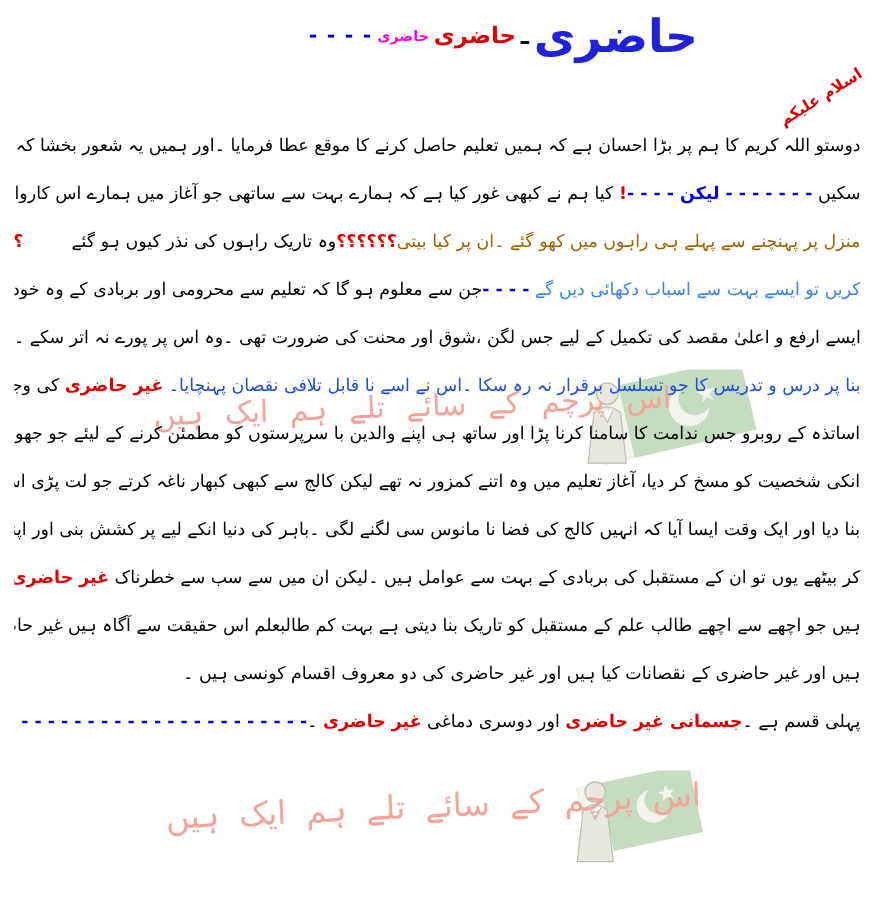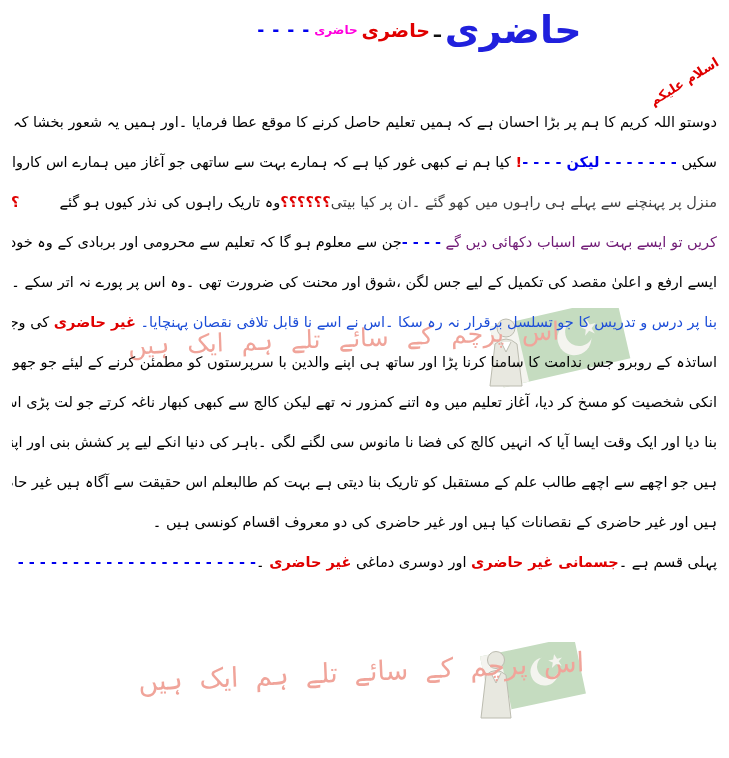--- a/index.html
+++ b/index.html
@@ -121,25 +121,26 @@
         <path d="M19 76 L24 33 Q34 24 44 33 L49 76 Z"></path>
         <path d="M29 31 L34 41 L39 31" fill="#ffffff"></path>
       </g>
     </svg>
   </div>
   <div class="wm wm-text wm-text-bottom">اس پرچم کے سائے تلے ہم ایک ہیں</div>
 
   <main class="body-text" id="body-lines">
       <div class="line"><span class="seg" style="color: rgb(0, 0, 0);">دوستو اللہ کریم کا ہم پر بڑا احسان ہے کہ ہمیں تعلیم حاصل کرنے کا موقع عطا فرمایا ۔اور ہمیں یہ شعور بخشا کہ ہم نیک اور بد میں تمیز کر</span></div>
       <div class="line"><span class="seg" style="color: rgb(0, 0, 0);">سکیں </span><span class="seg" style="color: rgb(0, 0, 238); font-weight: bold;">- - - - - - - لیکن - - - -</span><span class="seg" style="color: rgb(224, 0, 0); font-weight: bold;">!</span><span class="seg" style="color: rgb(0, 0, 0);"> کیا ہم نے کبھی غور کیا ہے کہ ہمارے بہت سے ساتھی جو آغاز میں ہمارے اس کارواں کا حصہ تھے ،مگر</span></div>
-      <div class="line"><span class="seg" style="color: #404040;">منزل پر پہنچنے سے پہلے ہی راہوں میں کھو گئے ۔ان پر کیا بیتی</span><span class="seg" style="color: rgb(224, 0, 0); font-weight: bold;">؟؟؟؟؟؟</span><span class="seg" style="color: rgb(0, 0, 0); margin-left: 40px;">وہ تاریک راہوں کی نذر کیوں ہو گئے</span><span class="seg" style="color: rgb(224, 0, 0); font-weight: bold;">؟؟؟</span></div>
-      <div class="line"><span class="seg" style="color: #701a75;">کریں تو ایسے بہت سے اسباب دکھائی دیں گے </span><span class="seg" style="color: rgb(0, 0, 238); font-weight: bold;">- - - -</span><span class="seg" style="color: rgb(0, 0, 0);">جن سے معلوم ہو گا کہ تعلیم سے محرومی اور بربادی کے وہ خود ذمہ دار ہیں ۔تعلیم</span></div>
+      <div class="line"><span class="seg" style="color: #a16207;">منزل پر پہنچنے سے پہلے ہی راہوں میں کھو گئے ۔ان پر کیا بیتی</span><span class="seg" style="color: rgb(224, 0, 0); font-weight: bold;">؟؟؟؟؟؟</span><span class="seg" style="color: rgb(0, 0, 0); margin-left: 40px;">وہ تاریک راہوں کی نذر کیوں ہو گئے</span><span class="seg" style="color: rgb(224, 0, 0); font-weight: bold;">؟؟؟</span></div>
+      <div class="line"><span class="seg" style="color: #3b82f6;">کریں تو ایسے بہت سے اسباب دکھائی دیں گے </span><span class="seg" style="color: rgb(0, 0, 238); font-weight: bold;">- - - -</span><span class="seg" style="color: rgb(0, 0, 0);">جن سے معلوم ہو گا کہ تعلیم سے محرومی اور بربادی کے وہ خود ذمہ دار ہیں ۔تعلیم</span></div>
       <div class="line"><span class="seg" style="color: rgb(0, 0, 0);">ایسے ارفع و اعلیٰ مقصد کی تکمیل کے لیے جس لگن ،شوق اور محنت کی ضرورت تھی ۔وہ اس پر پورے نہ اتر سکے ۔ان کے کالج سے </span></div>
       <div class="line"><span class="seg" style="color: #1d4ed8;">بنا پر درس و تدریس کا جو تسلسل برقرار نہ رہ سکا ۔اس نے اسے نا قابل تلافی نقصان پہنچایا۔ </span><span class="seg" style="color: rgb(224, 0, 0); font-weight: bold;">غیر حاضری</span><span class="seg" style="color: rgb(0, 0, 0);"> کی وجہ سے انہیں اپنے دوستوں اور</span></div>
       <div class="line"><span class="seg" style="color: rgb(0, 0, 0);">اساتذہ کے روبرو جس ندامت کا سامنا کرنا پڑا اور ساتھ ہی اپنے والدین با سرپرستوں کو مطمئن کرنے کے لیئے جو جھوٹ بولنا پڑا اس نے</span></div>
       <div class="line"><span class="seg" style="color: rgb(0, 0, 0);">انکی شخصیت کو مسخ کر دیا، آغاز تعلیم میں وہ اتنے کمزور نہ تھے لیکن کالج سے کبھی کبھار ناغہ کرتے جو لت پڑی اس نے انہیں غیر حاضری کا عادی</span></div>
       <div class="line"><span class="seg" style="color: rgb(0, 0, 0);">بنا دیا اور ایک وقت ایسا آیا کہ انہیں کالج کی فضا نا مانوس سی لگنے لگی ۔باہر کی دنیا انکے لیے پر کشش بنی اور اپنے ہی ہاتھوں اپنا مستقبل خراب</span></div>
+      <div class="line"><span class="seg" style="color: rgb(0, 0, 0);">کر بیٹھے یوں تو ان کے مستقبل کی بربادی کے بہت سے عوامل ہیں ۔لیکن ان میں سے سب سے خطرناک </span><span class="seg" style="color: rgb(224, 0, 0); font-weight: bold;">غیر حاضری</span></div>
       <div class="line"><span class="seg" style="color: rgb(0, 0, 0);">ہیں جو اچھے سے اچھے طالب علم کے مستقبل کو تاریک بنا دیتی ہے بہت کم طالبعلم اس حقیقت سے آگاہ ہیں غیر حاضری کے نقصانات</span></div>
       <div class="line line-right"><span class="seg" style="color: rgb(0, 0, 0);">ہیں اور غیر حاضری کے نقصانات کیا ہیں اور غیر حاضری کی دو معروف اقسام کونسی ہیں ۔</span></div>
       <div class="line line-right"><span class="seg" style="color: rgb(0, 0, 0);">پہلی قسم ہے ۔</span><span class="seg" style="color: rgb(224, 0, 0); font-weight: bold;">جسمانی غیر حاضری</span><span class="seg" style="color: rgb(0, 0, 0);"> اور دوسری دماغی </span><span class="seg" style="color: rgb(224, 0, 0); font-weight: bold;">غیر حاضری</span><span class="seg" style="color: rgb(0, 0, 0);"> ۔</span><span class="seg" style="color: rgb(0, 0, 238); font-weight: bold;">- - - - - - - - - - - - - - - - - - - - - -</span></div>
     </main>
 
 </div>
 
 </body></html>

